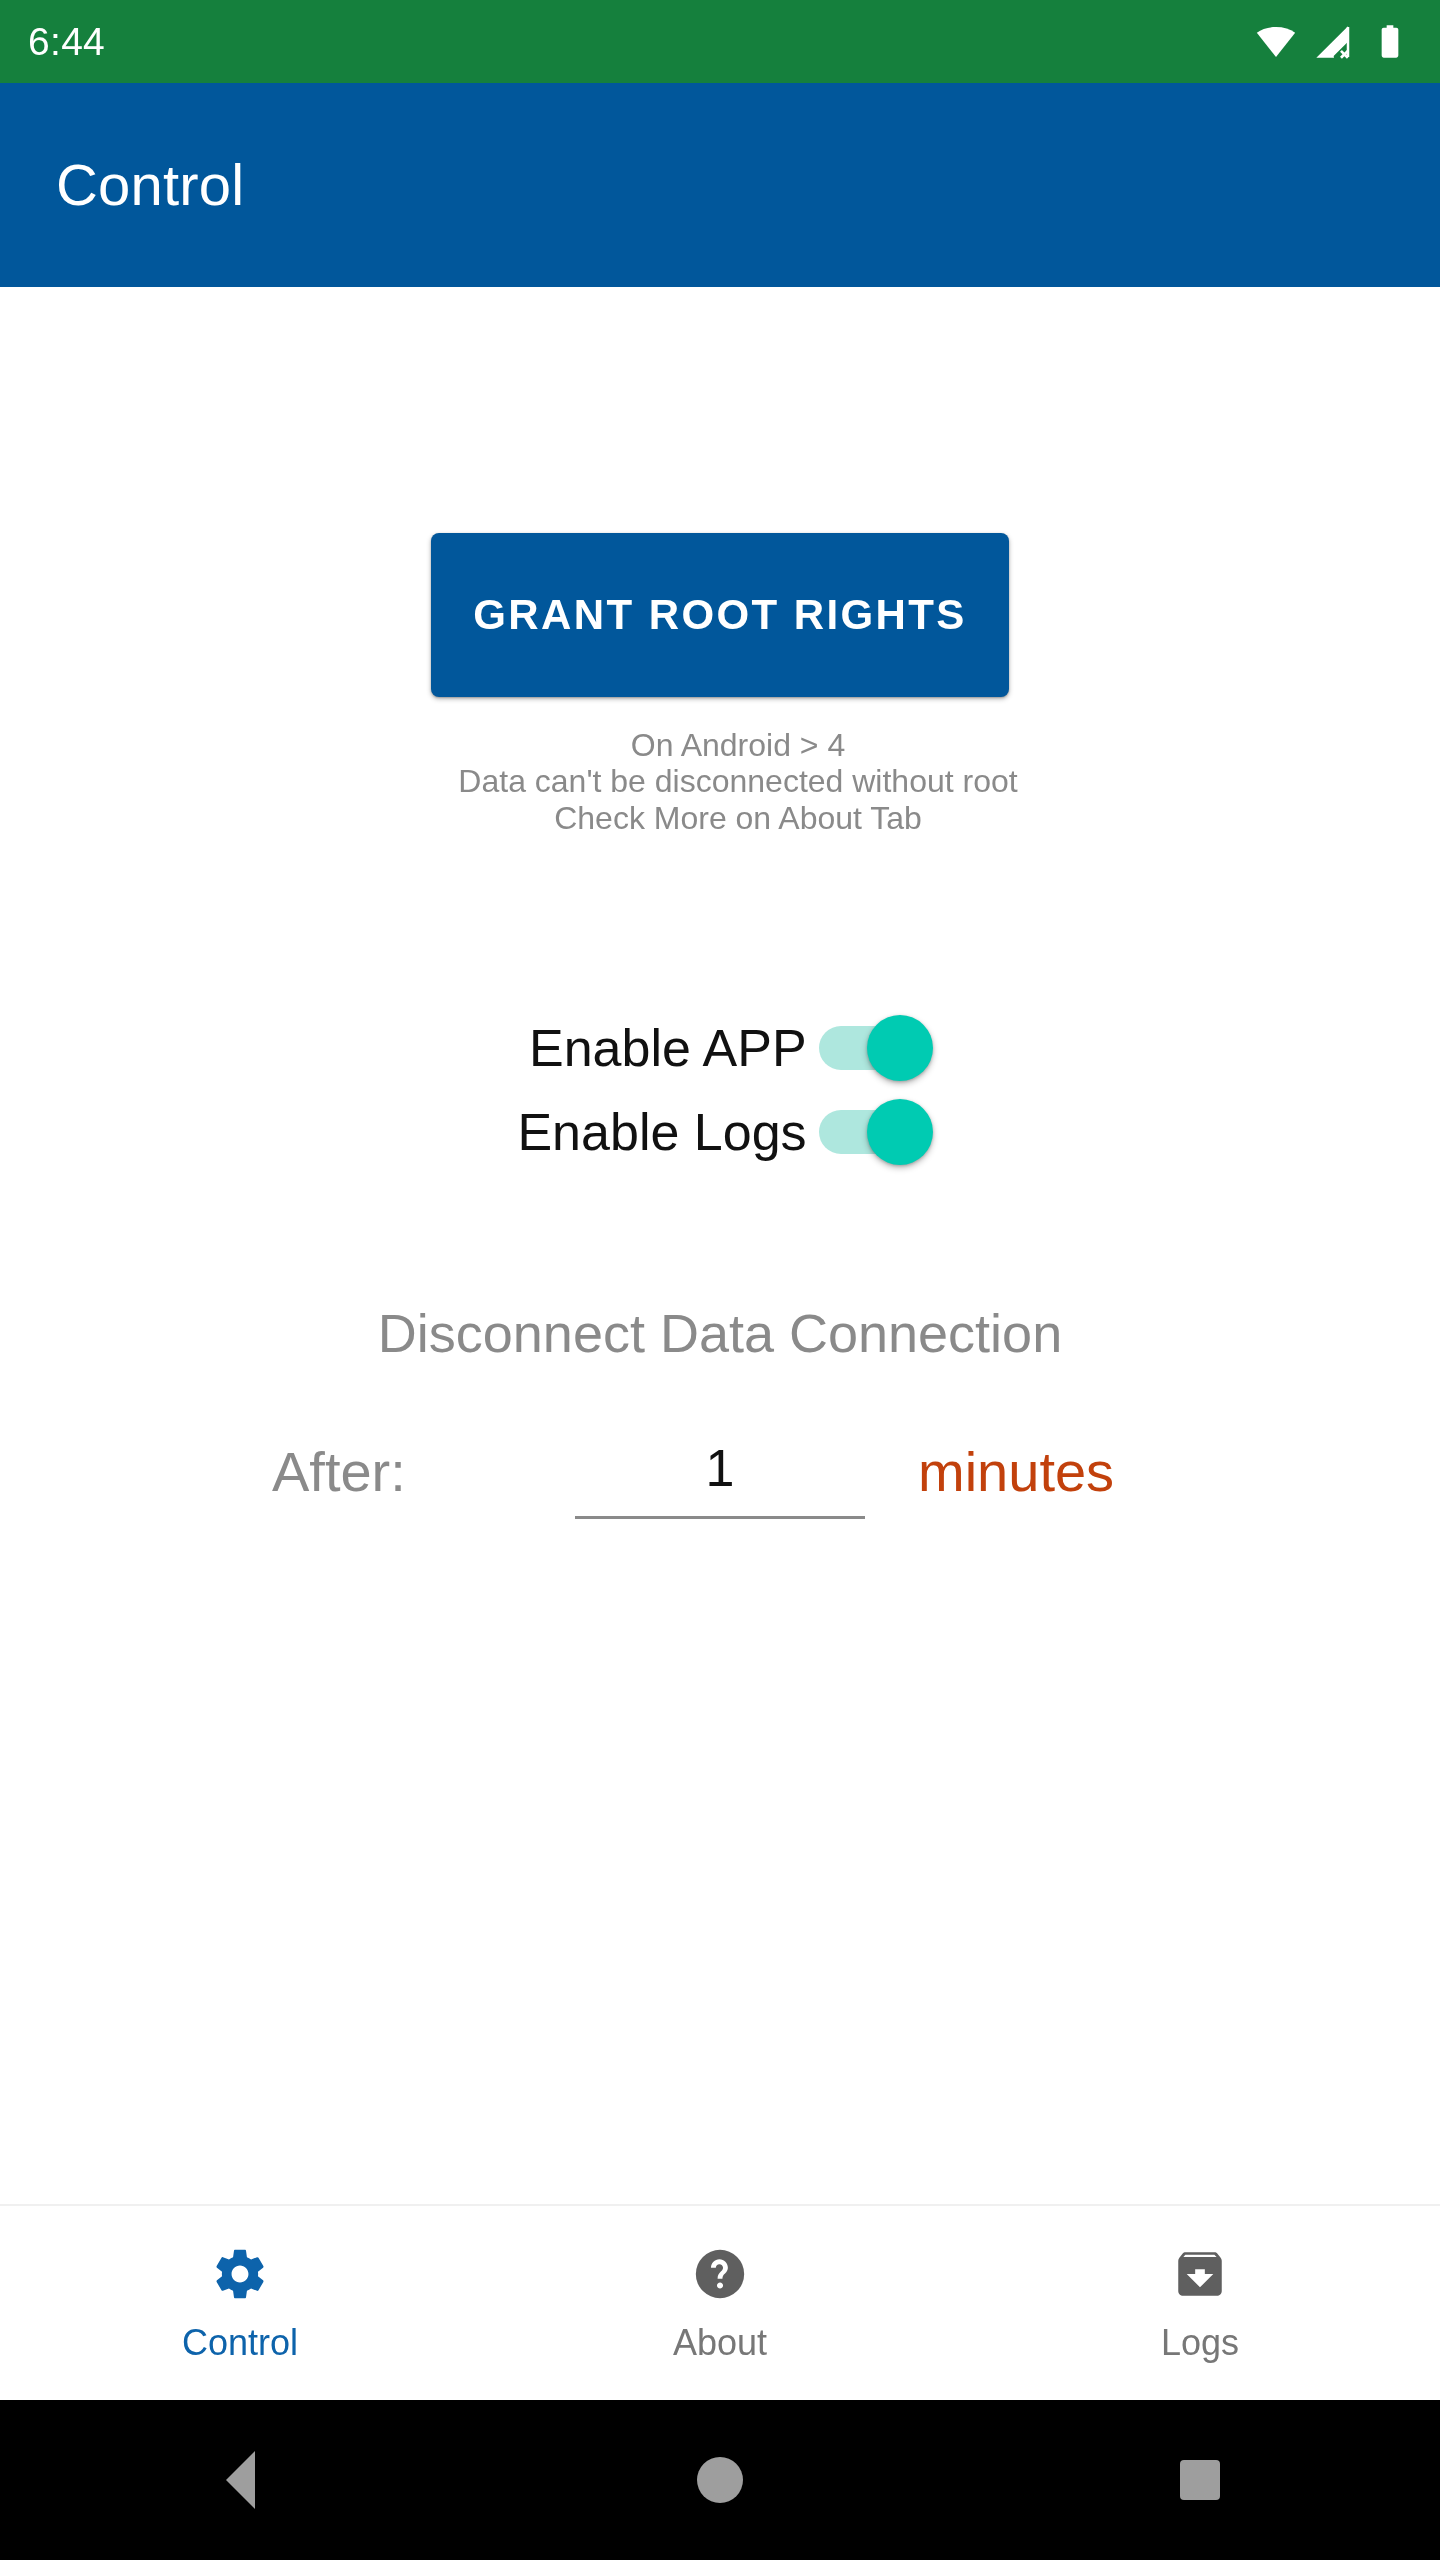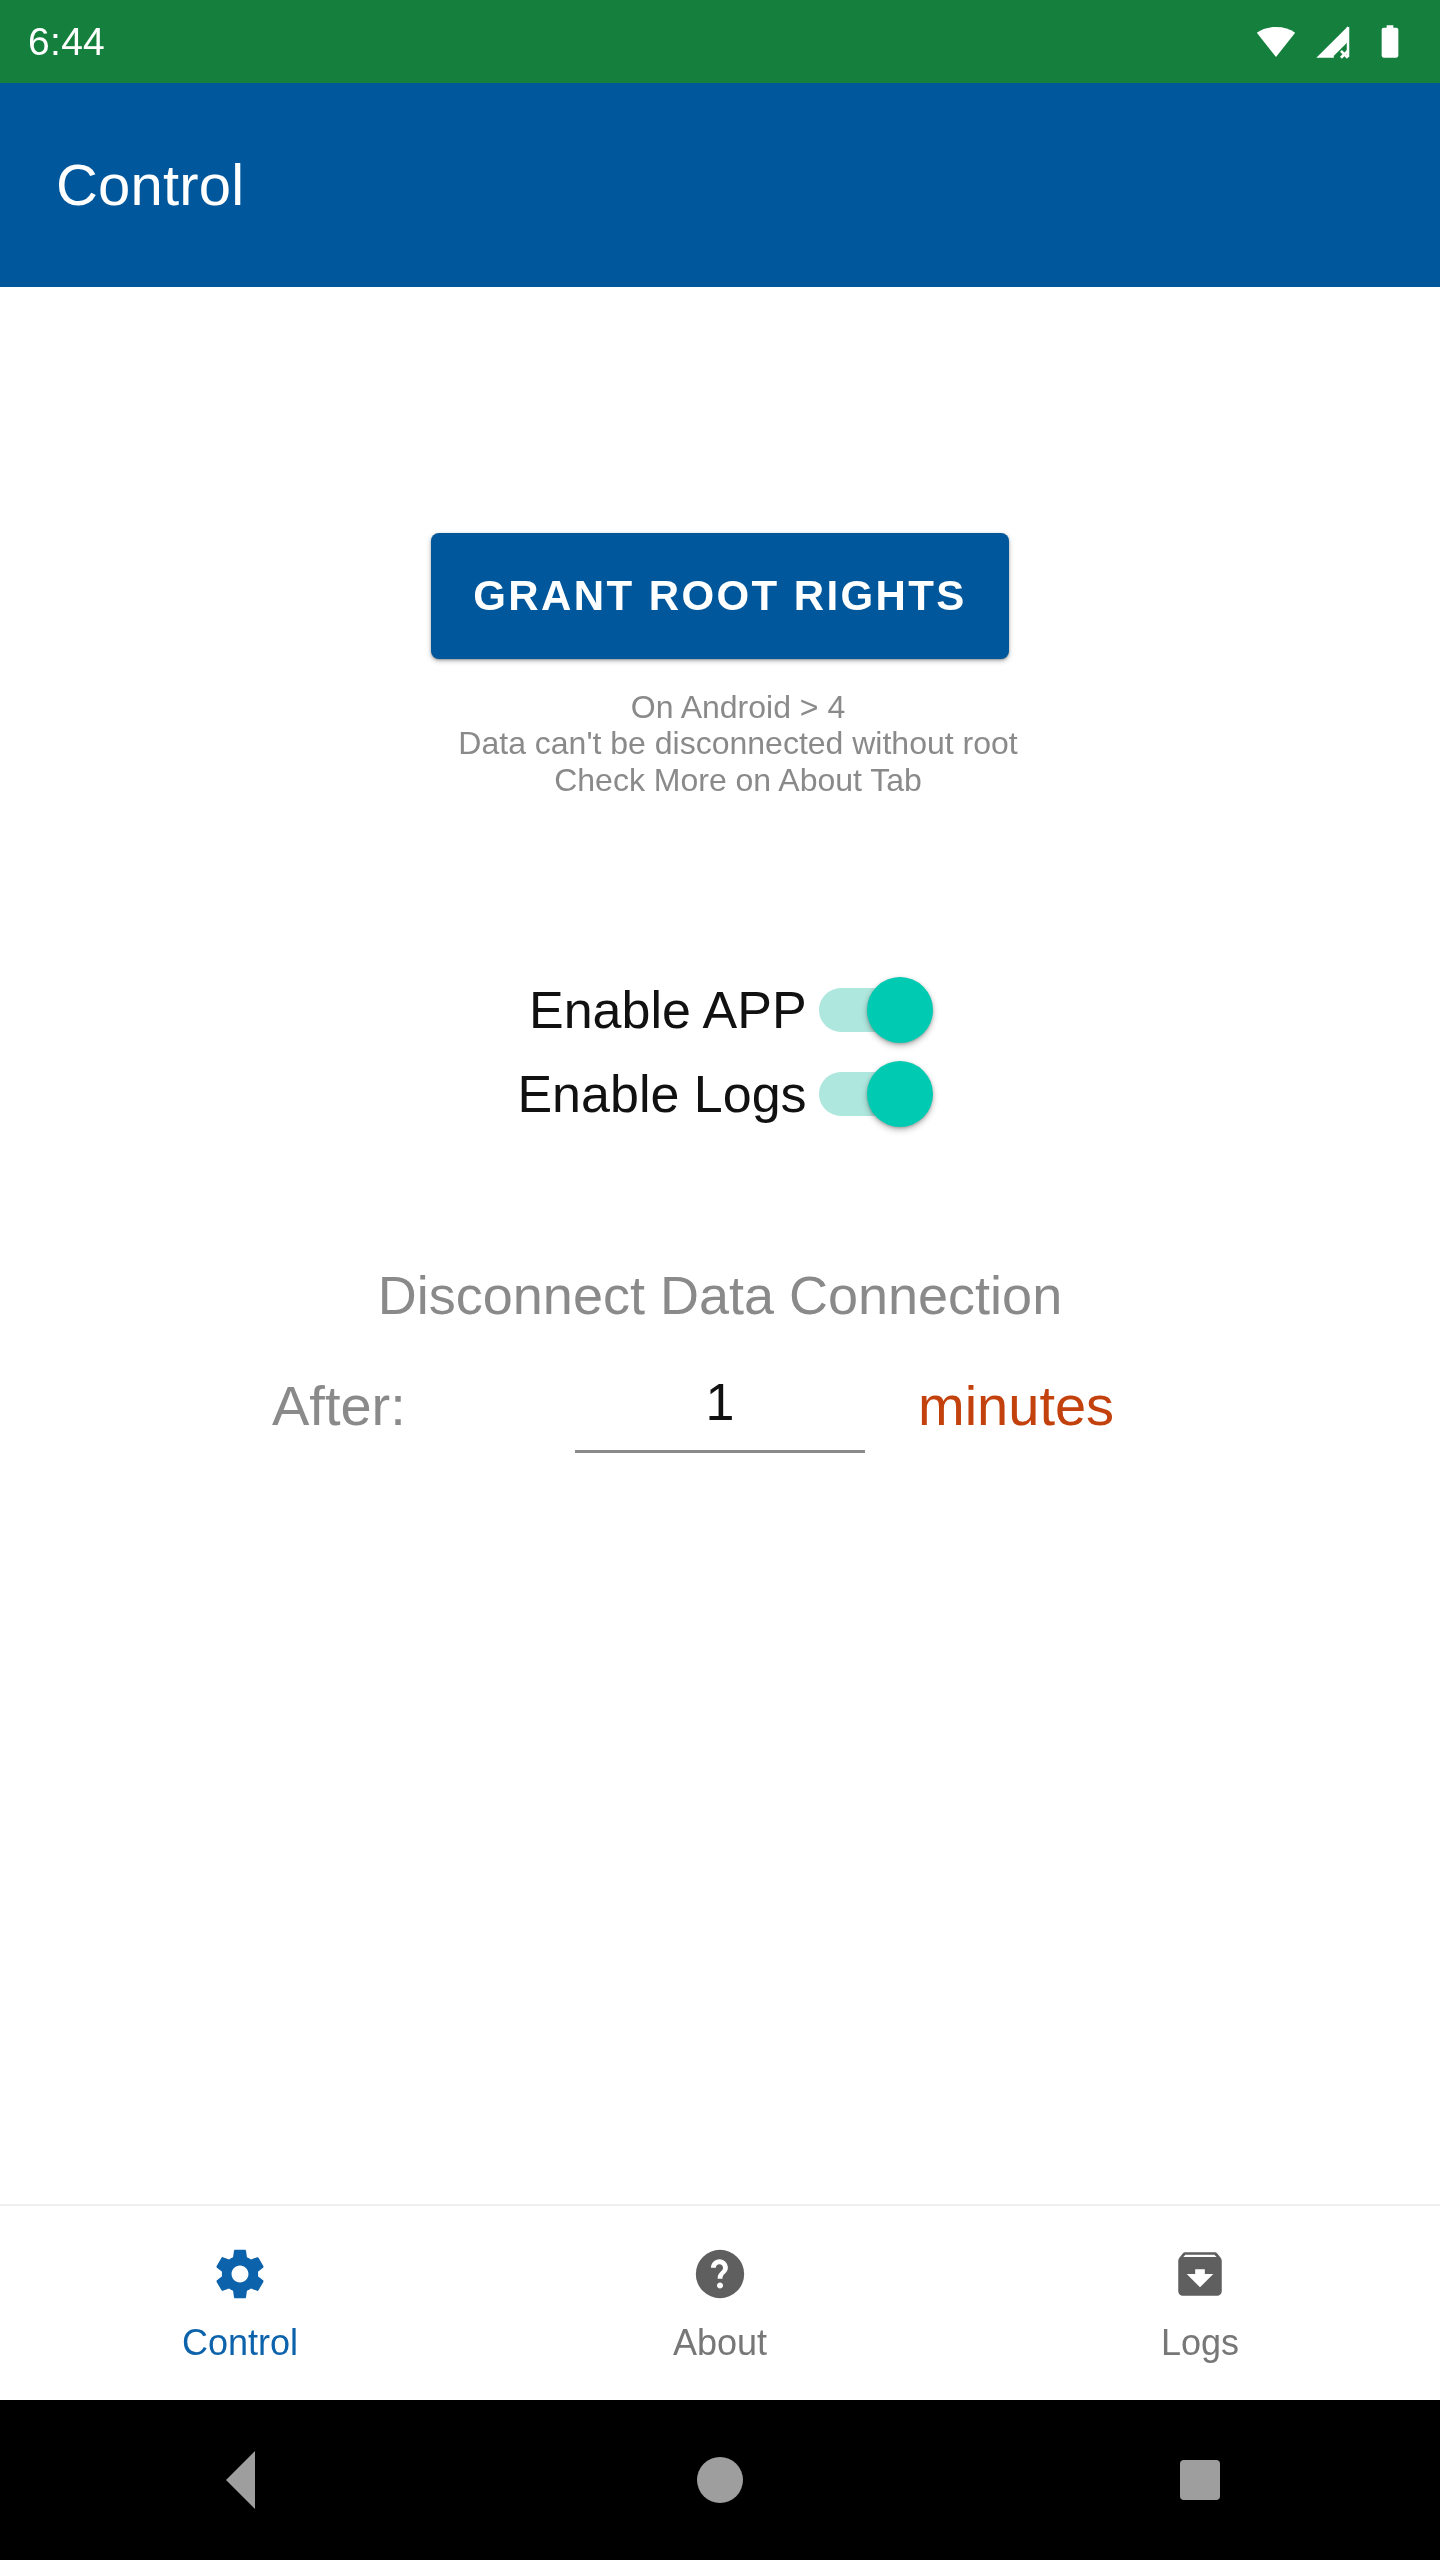--- a/index.html
+++ b/index.html
@@ -73,21 +73,21 @@
     align-items: center;
   }
 
   .root-button {
     margin-top: 246px;
     background: #01579b;
     color: #ffffff;
     border: none;
     border-radius: 8px;
     padding: 0 42px;
-    height: 126px;
+    height: 164px;
     font-family: "Liberation Sans", sans-serif;
     font-size: 42px;
     font-weight: 700;
     letter-spacing: 2.4px;
     cursor: pointer;
     box-shadow: 0 2px 5px rgba(0,0,0,0.28), 0 1px 2px rgba(0,0,0,0.22);
     display: flex;
     align-items: center;
     justify-content: center;
   }
@@ -149,21 +149,21 @@
 
   .disconnect-title {
     margin-top: 148px;
     color: #8a8a8a;
     font-size: 54px;
     line-height: 1;
     white-space: nowrap;
   }
 
   .after-row {
-    margin-top: 44px;
+    margin-top: 72px;
     width: 100%;
     display: flex;
     align-items: flex-start;
     justify-content: center;
   }
   .after-label {
     color: #8a8a8a;
     font-size: 56px;
     line-height: 1;
     width: 330px;

